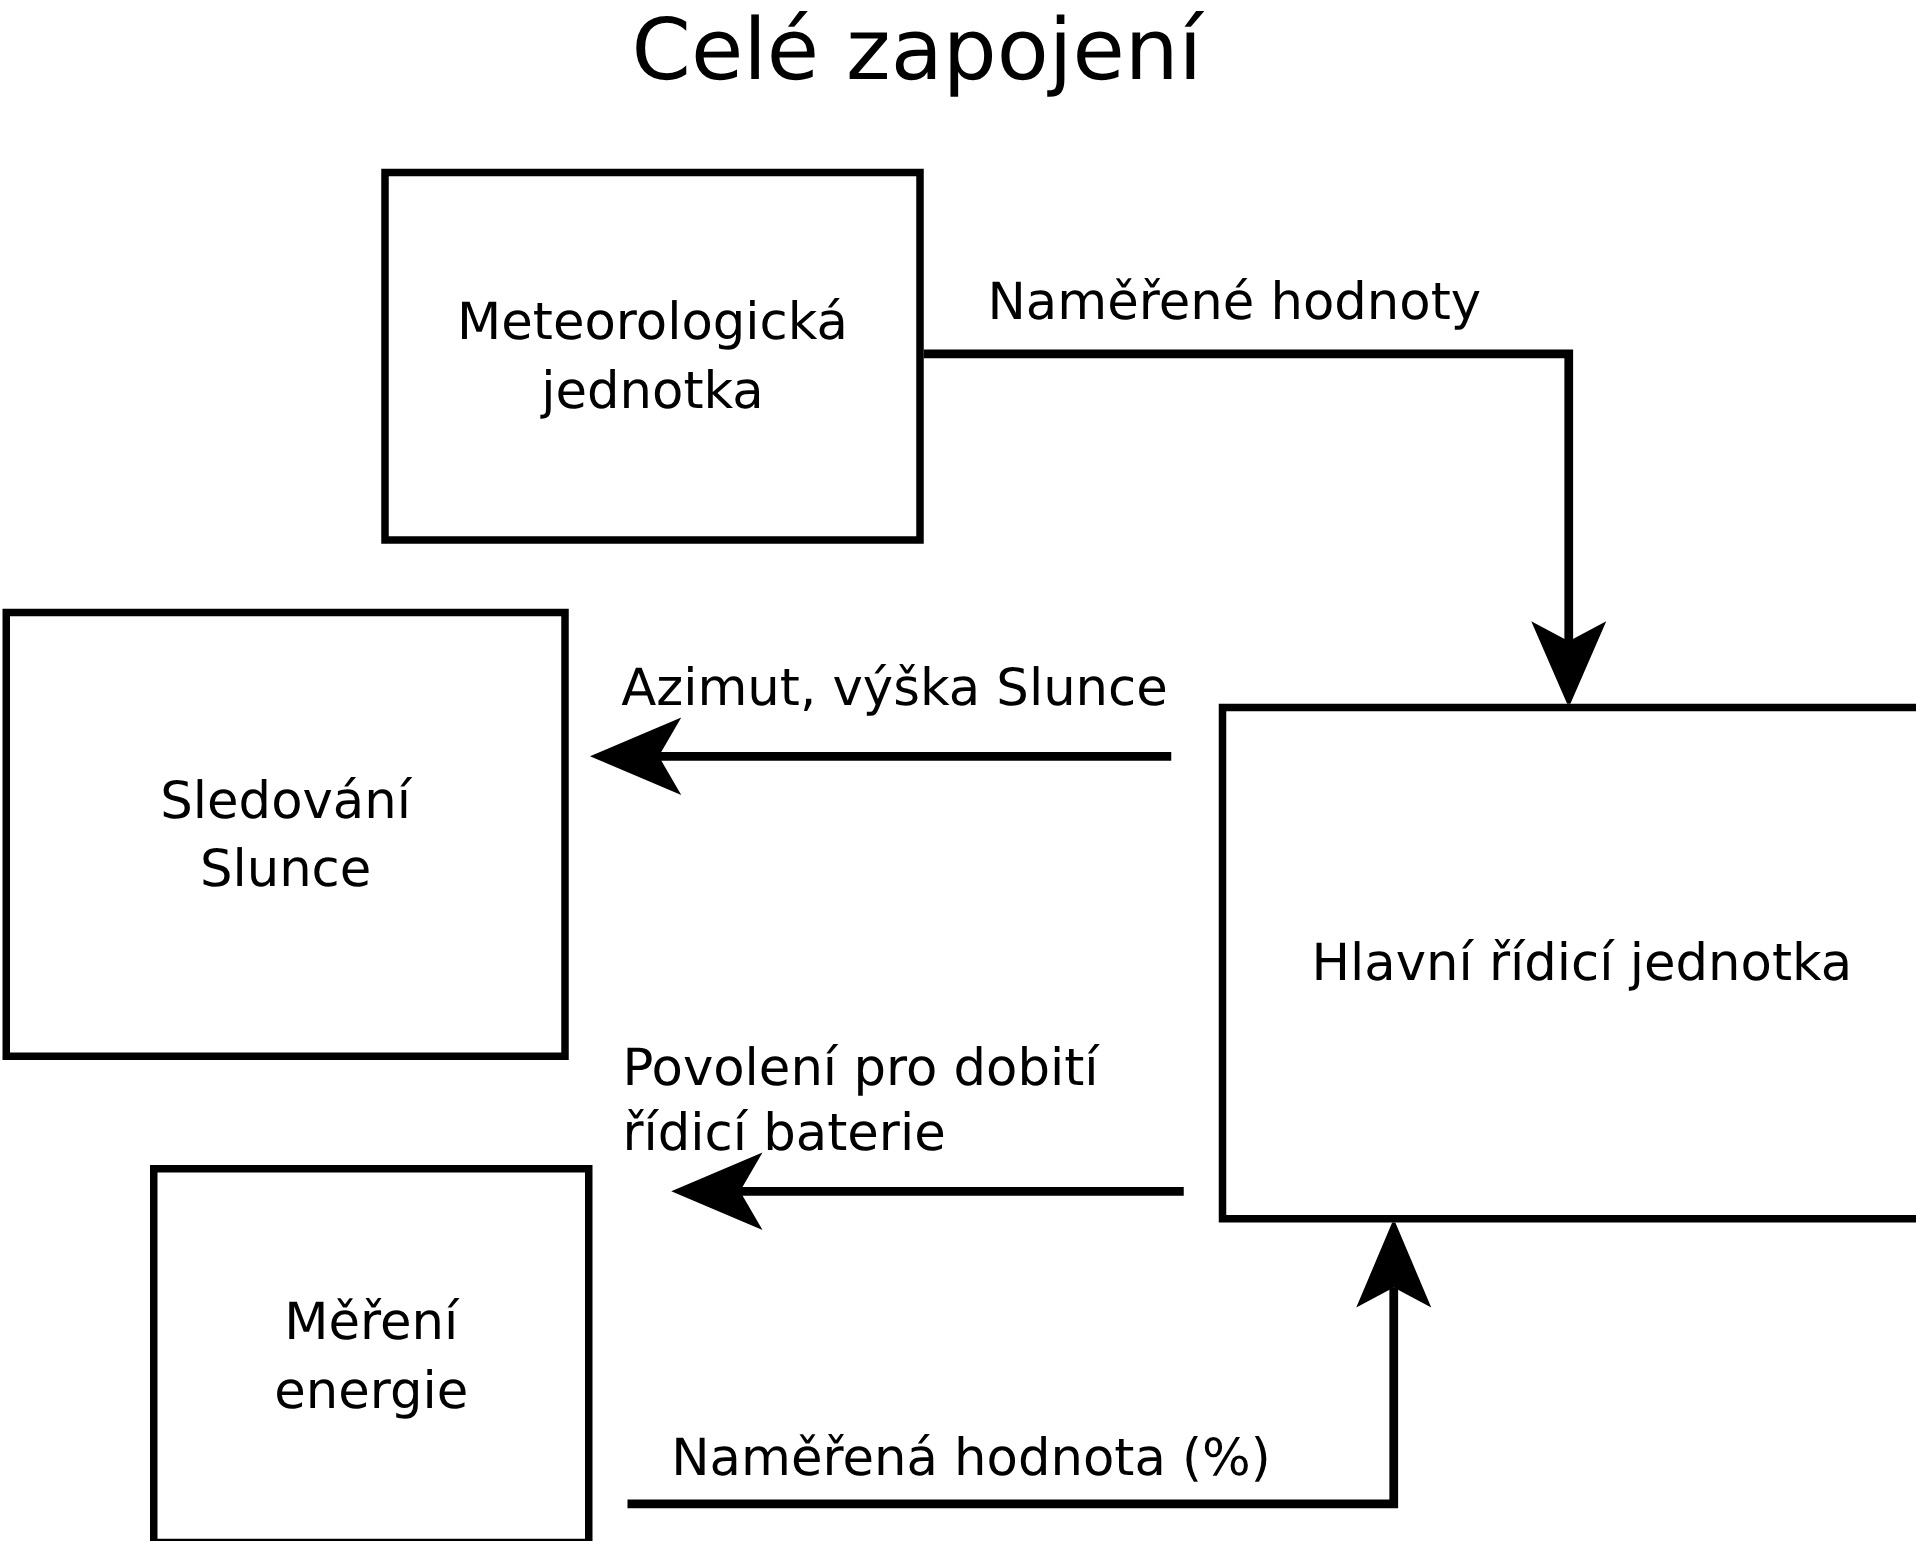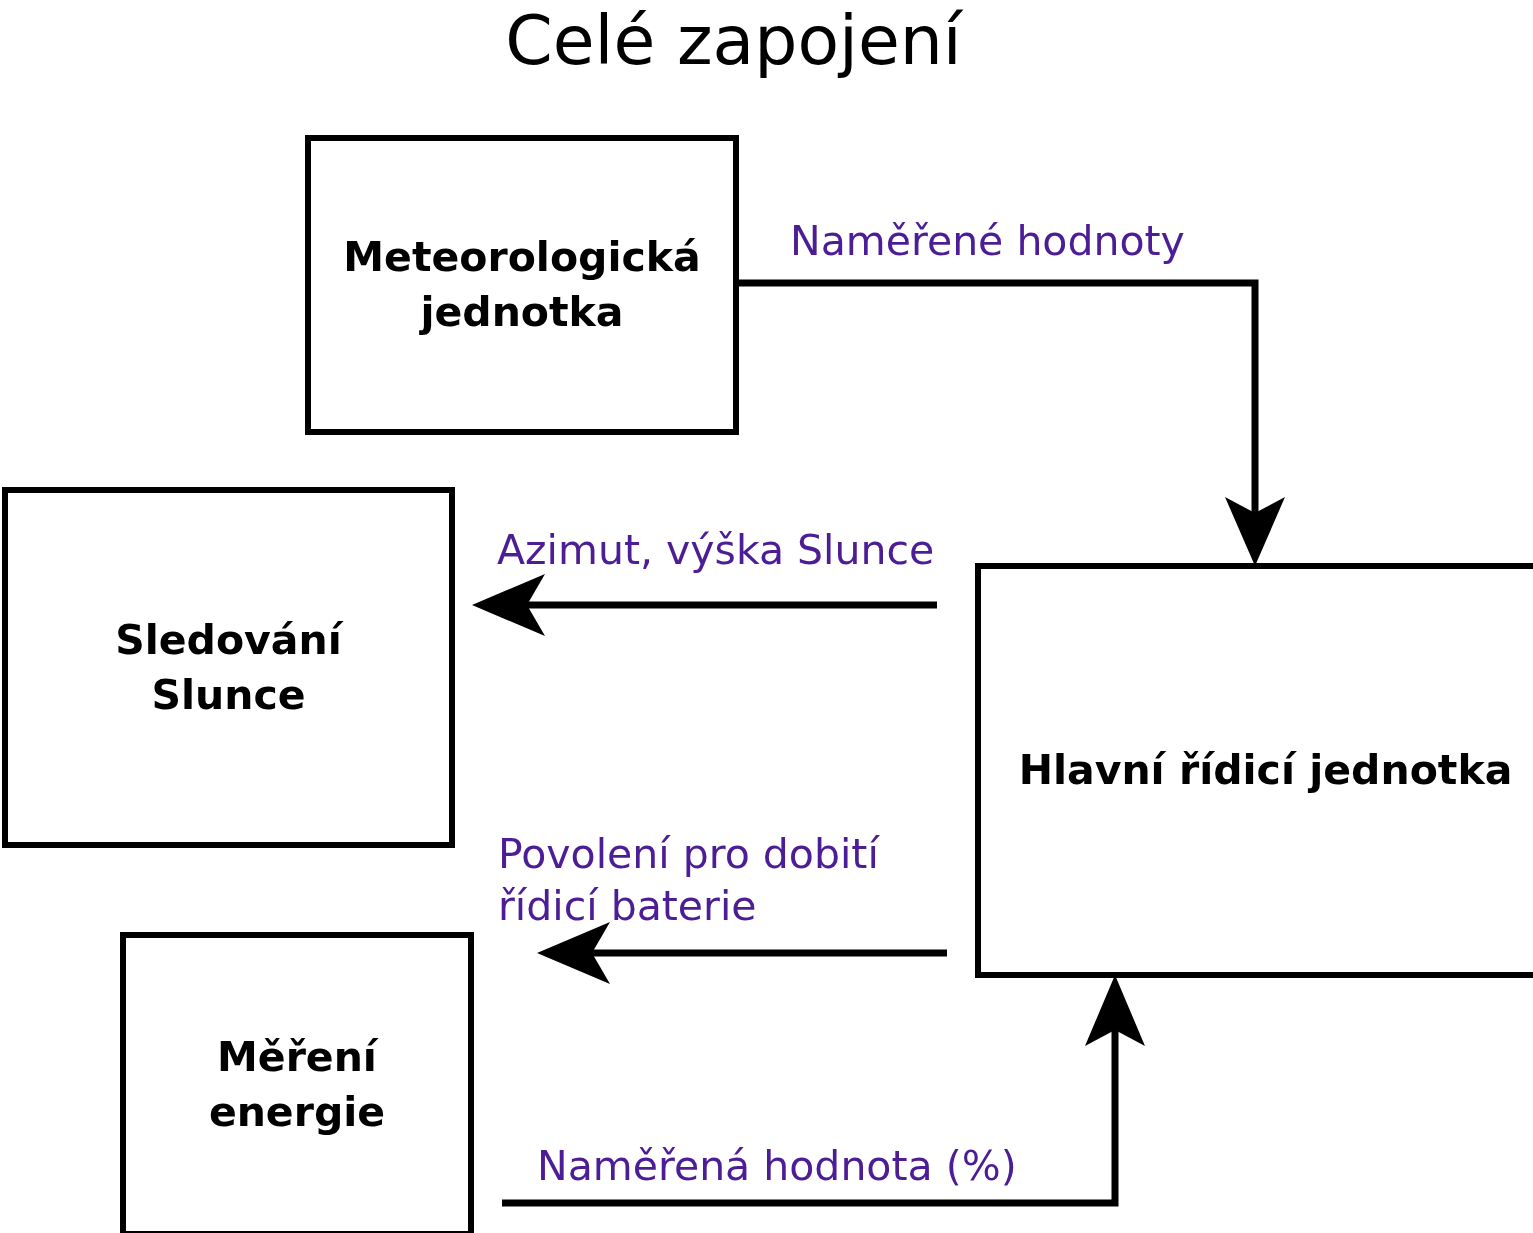--- a/index.html
+++ b/index.html
@@ -39,38 +39,38 @@
     border: 6px solid #000000;
     background: #ffffff;
     display: flex;
     align-items: center;
     justify-content: center;
     text-align: center;
   }
   .node .node-label {
     font-size: 41px;
     line-height: 55px;
-    font-weight: 700;
+    font-weight: 400;
     white-space: pre-line;
     color: #000000;
     text-align: center;
   }
 
   #node-meteo   { left: 305px;  top: 135px;  width: 434px;  height: 300px; }
   #node-sun     { left: 2px;    top: 487px;  width: 453px;  height: 361px; }
   #node-main    { left: 975px;  top: 563px;  width: 581px;  height: 415px; }
   #node-energy  { left: 120px;  top: 932px;  width: 354px;  height: 305px; }
 
   
   .edge-label {
     position: absolute;
     font-size: 41px;
     line-height: 52px;
     white-space: pre-line;
-    color: #4c1d95;
+    color: #000000;
   }
   #label-measured-values   { left: 790px; top: 215px; }
   #label-azimuth           { left: 497px; top: 500px; margin-top: 24px; }
   #label-charge-permission { left: 498px; top: 828px; }
   #label-measured-percent  { left: 537px; top: 1140px; }
 
   
   #wires {
     position: absolute;
     left: 0;

